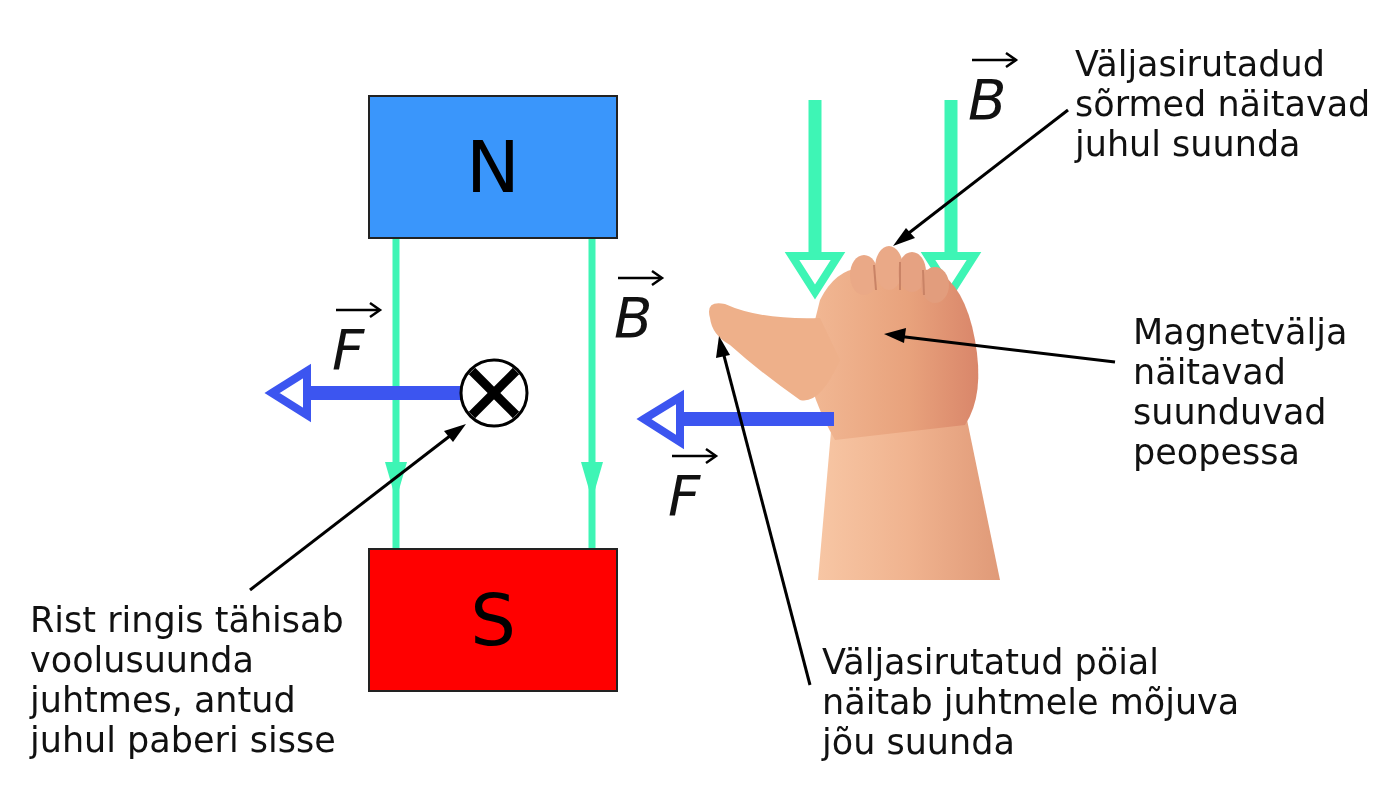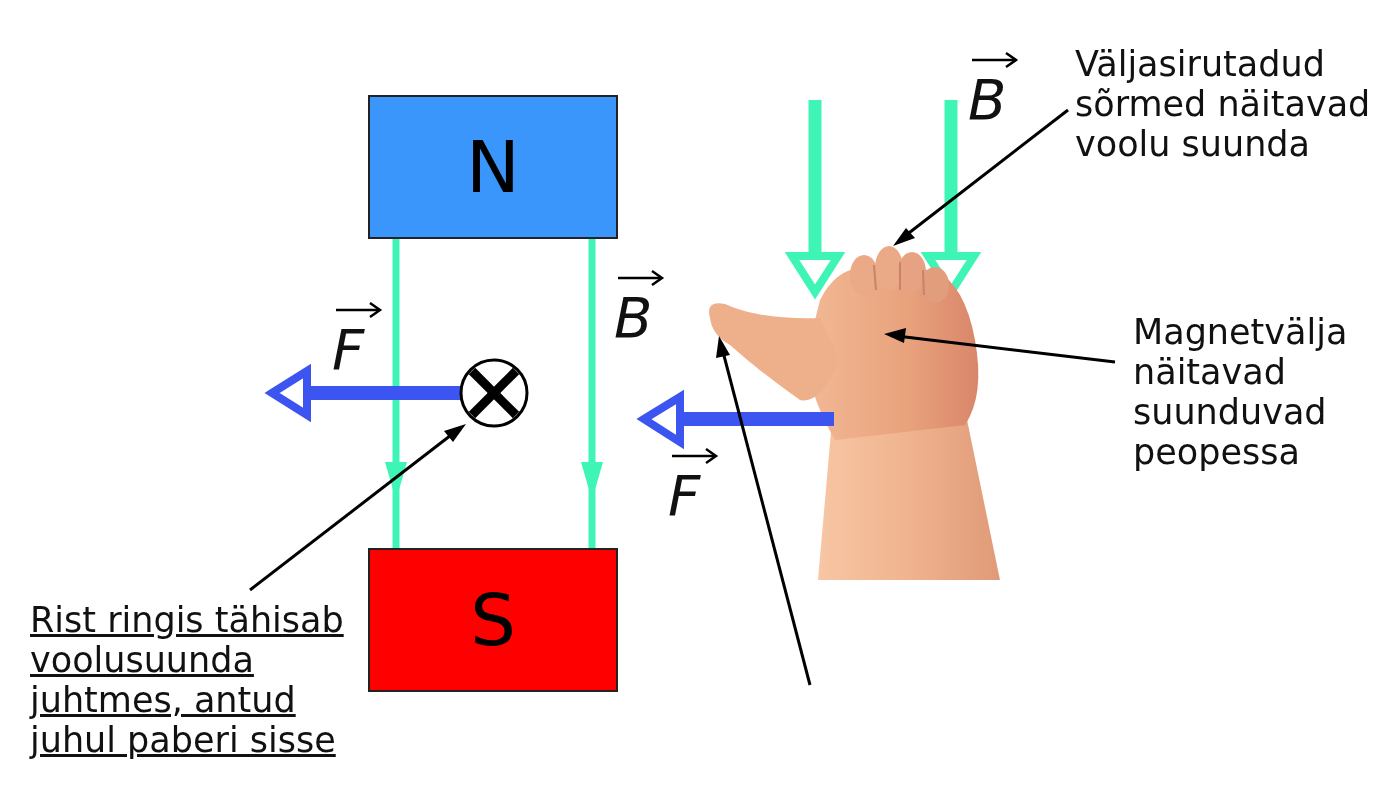--- a/index.html
+++ b/index.html
@@ -133,23 +133,26 @@
   <div class="vec" style="left:968px;top:72px;">
     <svg class="bar" width="50" height="20">
       <line x1="2" y1="10" x2="44" y2="10" stroke="#000" stroke-width="2.5"></line>
       <path d="M36,3 L46,10 L36,17" fill="none" stroke="#000" stroke-width="2.5"></path>
     </svg>
     <span>B</span>
   </div>
 
   <div class="label" style="left:1075px;top:44px;">Väljasirutadud
 sõrmed näitavad
-voolu suunda</div>
+juhul suunda</div>
   <div class="label" style="left:1133px;top:312px;">Magnetvälja
 näitavad
 suunduvad
 peopessa</div>
-  <div class="label" style="left:30px;top:600px;text-decoration:underline;">Rist ringis tähisab
+  <div class="label" style="left:30px;top:600px;">Rist ringis tähisab
 voolusuunda
 juhtmes, antud
 juhul paberi sisse</div>
+  <div class="label" style="left:822px;top:642px;">Väljasirutatud pöial
+näitab juhtmele mõjuva
+jõu suunda</div>
 
 </div>
 
 </body></html>

